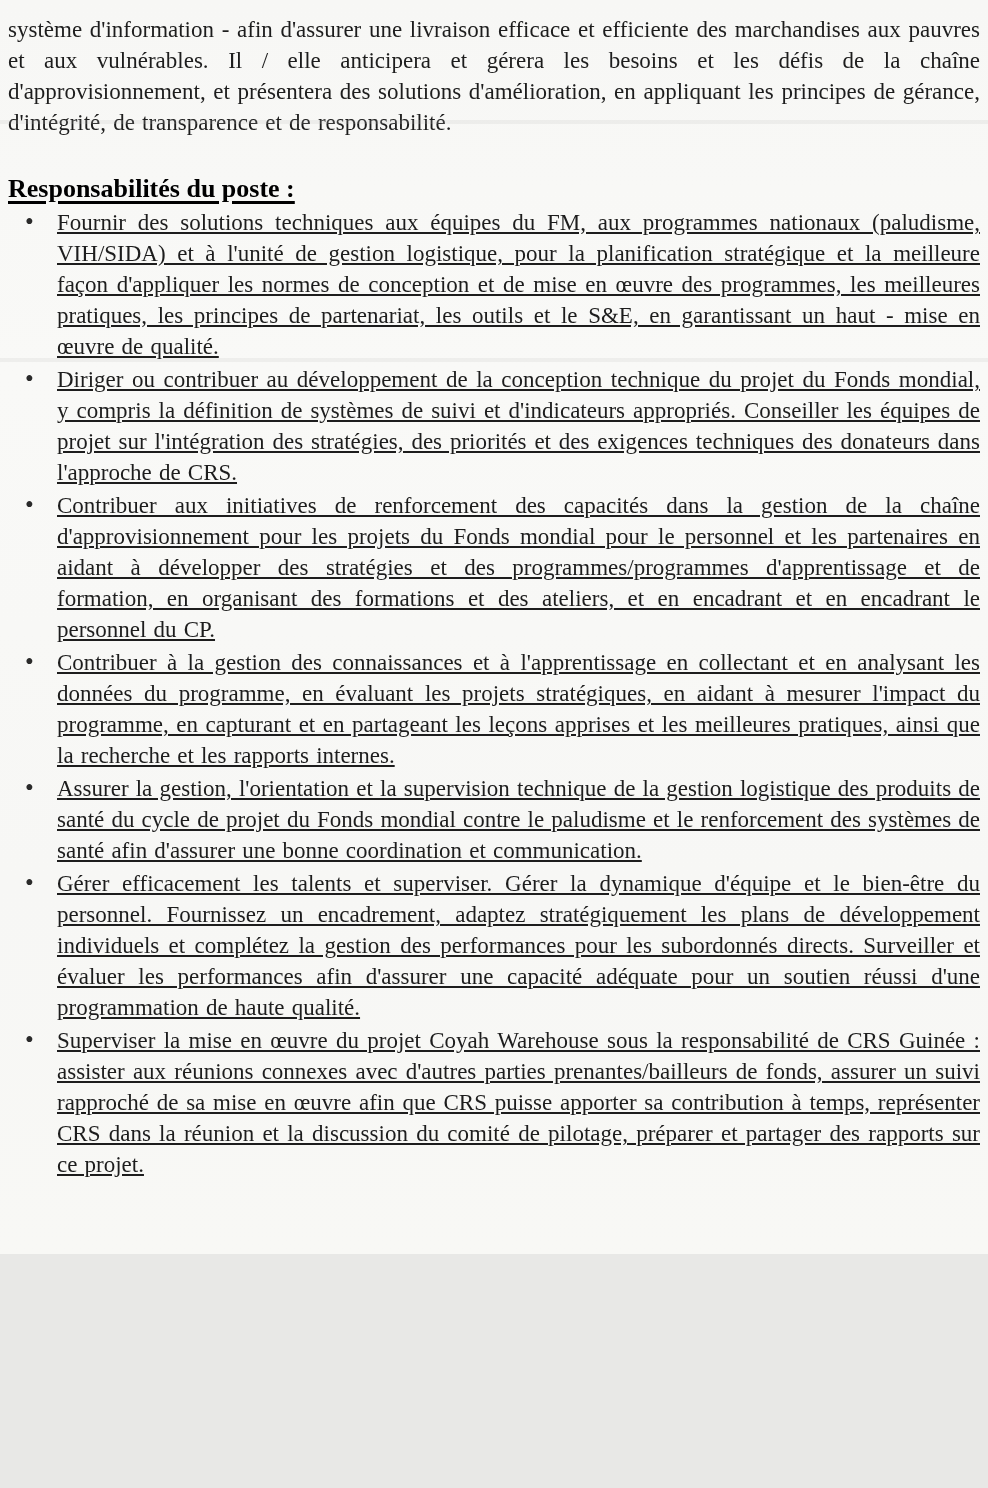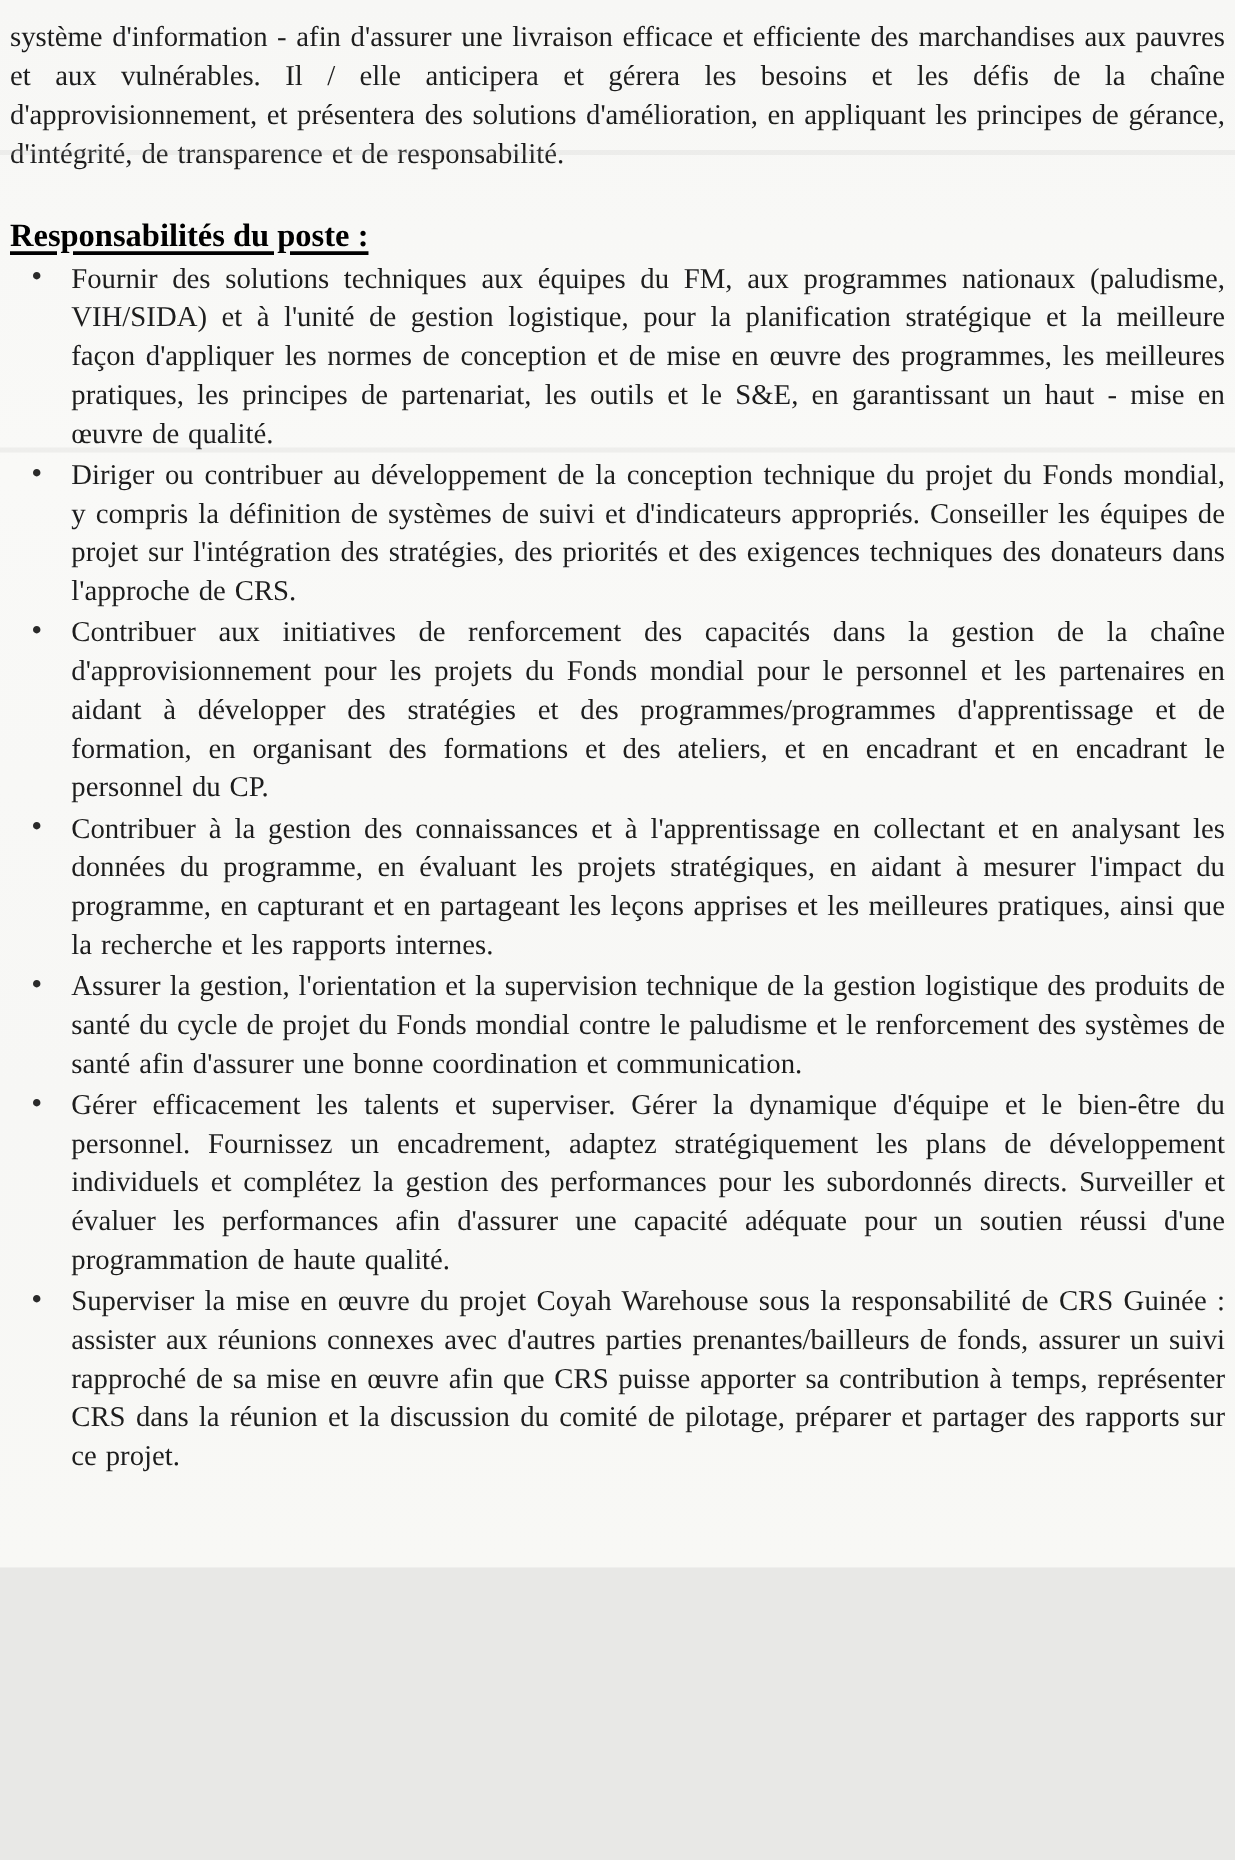--- a/index.html
+++ b/index.html
@@ -52,20 +52,21 @@
     margin: 2px 0 0 0;
     font-style: italic;
     font-size: 23.5px;
     line-height: 32px;
     color: #161616;
   }
   ul.bullets {
     margin: 3px 0 0 0;
     padding: 0;
     list-style: none;
+    text-decoration: underline;
   }
   ul.bullets li {
     position: relative;
     padding-left: 49px;
     text-align: justify;
     word-spacing: 0.06em;
     margin: 0 0 2px 0;
   }
   ul.bullets li::before {
     content: "\2022";

